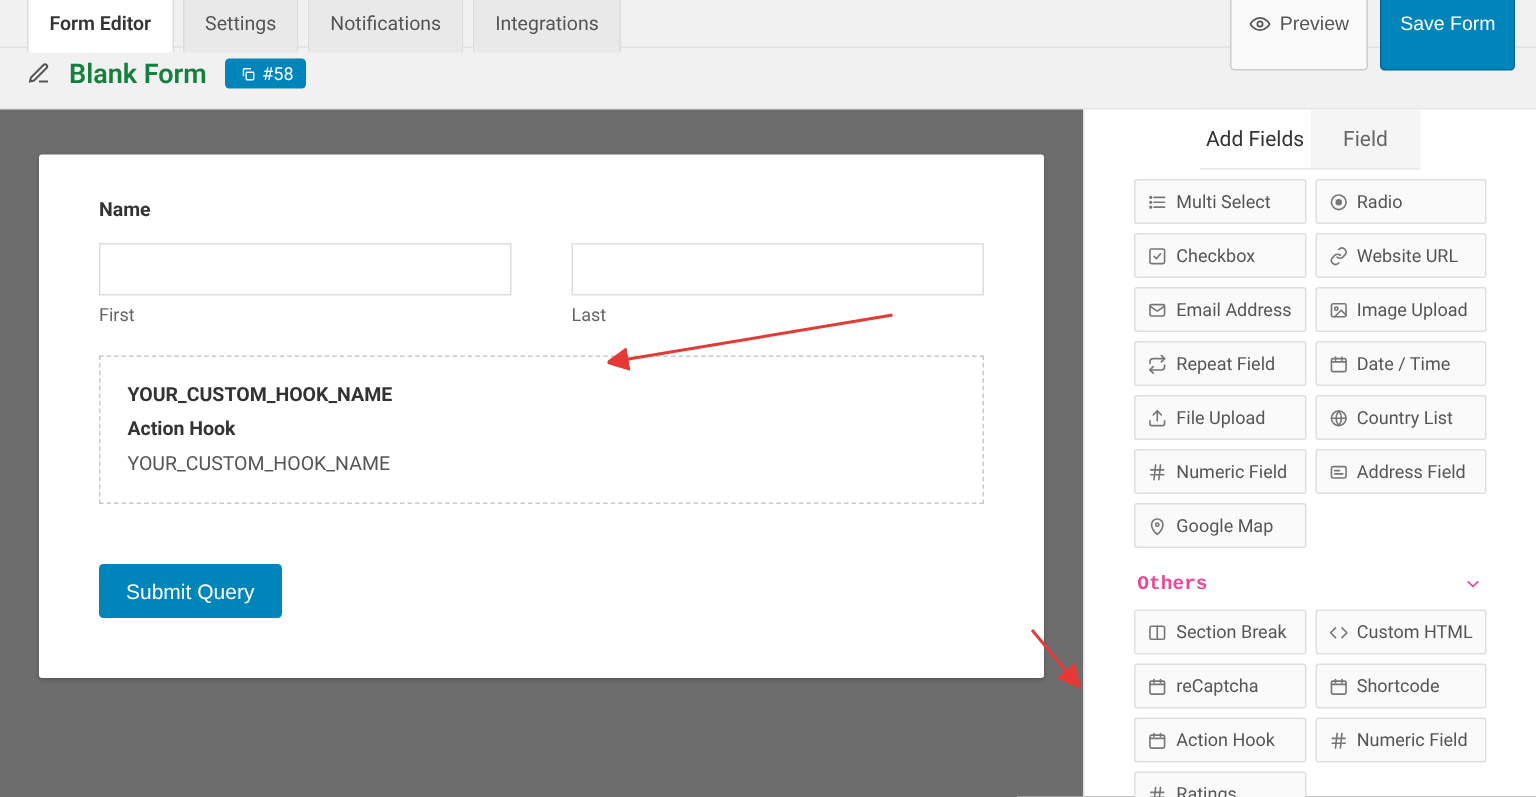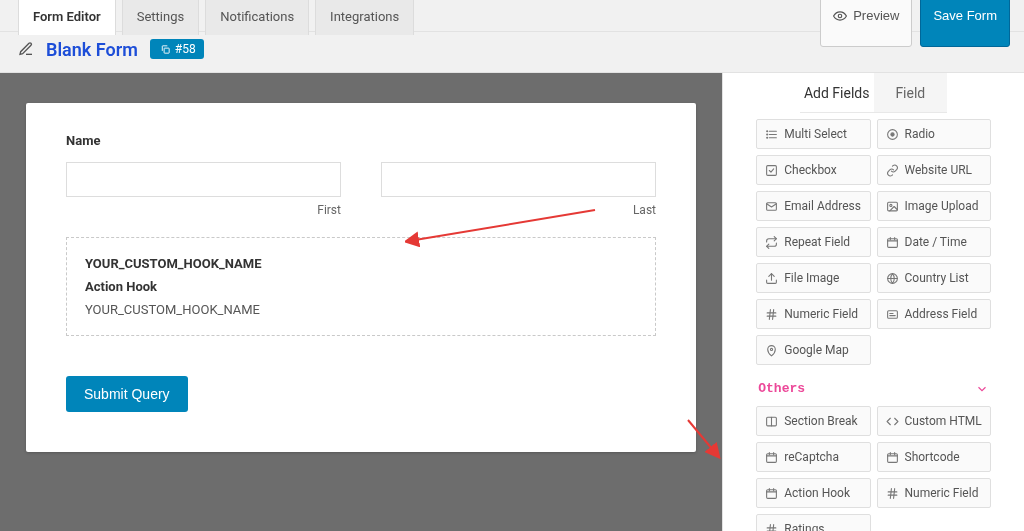--- a/index.html
+++ b/index.html
@@ -60,21 +60,21 @@
     align-items: center;
     gap: 12px;
     height: 40px;
     padding: 6px 18px 12px;
     background: #f1f1f1;
   }
   .pencil-icon {
     width: 16px; height: 16px;
     color: #555;
   }
-  .page-title { font-size: 18px; font-weight: 600; color: #1d4ed8; }
+  .page-title { font-size: 18px; font-weight: 600; color: #15803d; }
   .short-badge {
     background: #0085ba;
     color: #fff;
     font-size: 12px;
     padding: 3px 8px 3px 10px;
     border-radius: 3px;
     display: inline-flex; align-items: center; gap: 4px;
   }
   .short-badge svg { width: 11px; height: 11px; }
 
@@ -107,21 +107,20 @@
     padding: 9px 10px;
     border: 1px solid #ddd;
     background: #fff;
     font-size: 13px;
   }
   .name-col .sublabel {
     font-size: 12px;
     color: #666;
     margin-top: 6px;
     display: block;
-    text-align: right;
   }
 
   .hook-block {
     border: 1px dashed #c9c9c9;
     padding: 18px;
     margin-bottom: 40px;
   }
   .hook-name { font-weight: 700; color: #333; margin-bottom: 8px; }
   .hook-type { font-weight: 700; color: #333; margin-bottom: 8px; }
   .hook-slug { color: #555; }
@@ -352,21 +351,21 @@
               <line x1="16" y1="3" x2="16" y2="7"></line>
             </svg>
             <span>Date / Time</span>
           </div>
           <div class="field-tile">
             <svg width="13" height="13" viewBox="0 0 24 24" fill="none" stroke="currentColor" stroke-width="2" stroke-linecap="round" stroke-linejoin="round">
               <path d="M21 15v4a2 2 0 0 1-2 2H5a2 2 0 0 1-2-2v-4"></path>
               <polyline points="17 8 12 3 7 8"></polyline>
               <line x1="12" y1="3" x2="12" y2="15"></line>
             </svg>
-            <span>File Image</span>
+            <span>File Upload</span>
           </div>
           <div class="field-tile">
             <svg width="13" height="13" viewBox="0 0 24 24" fill="none" stroke="currentColor" stroke-width="2" stroke-linecap="round" stroke-linejoin="round">
               <circle cx="12" cy="12" r="9"></circle>
               <line x1="3" y1="12" x2="21" y2="12"></line>
               <path d="M12 3a14 14 0 0 1 0 18a14 14 0 0 1 0-18"></path>
             </svg>
             <span>Country List</span>
           </div>
           <div class="field-tile">

